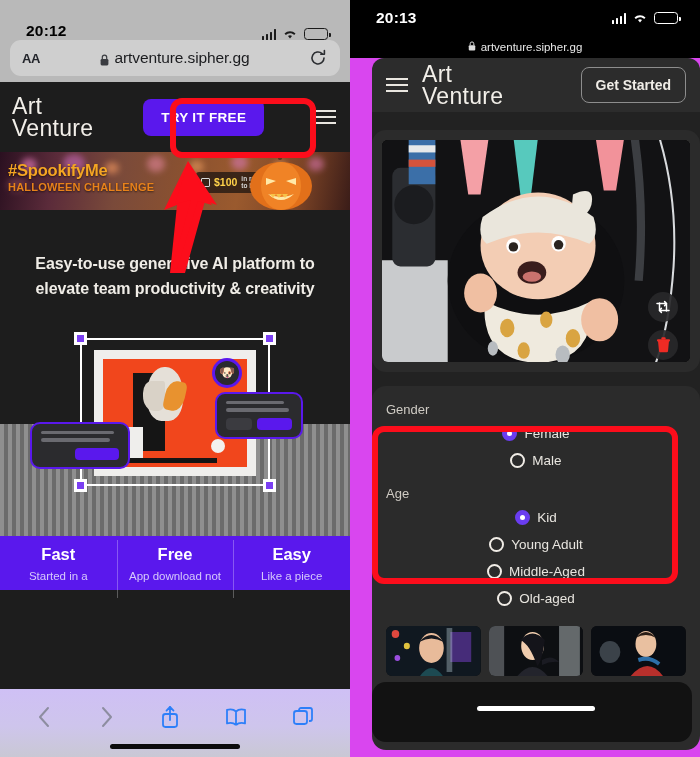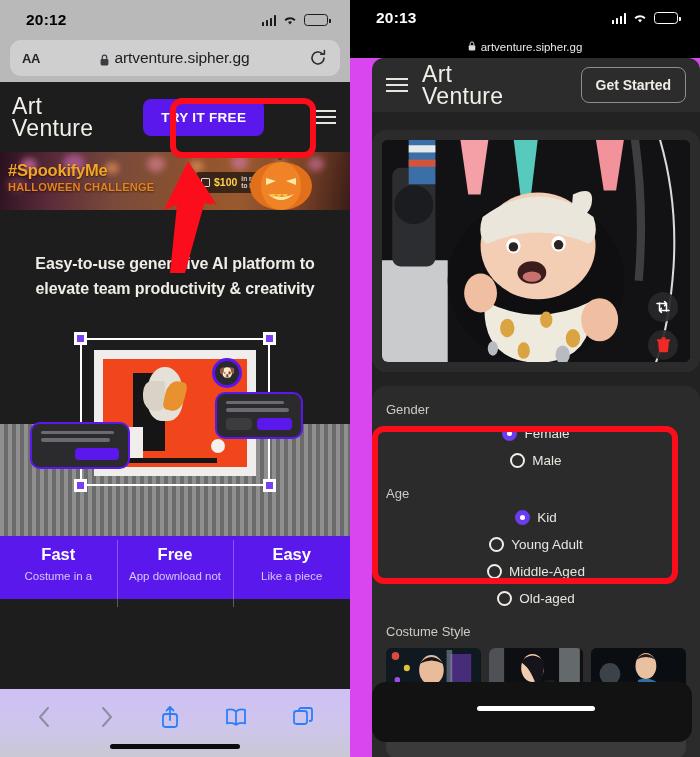--- a/index.html
+++ b/index.html
@@ -10,21 +10,21 @@
     overflow: hidden;
   }
   .screen { position: relative; width: 700px; height: 757px; display: flex; }
 
   
   .phone-left {
     position: relative; width: 350px; height: 757px;
     background: #1e1e1e; overflow: hidden;
   }
   .statusbar {
-    height: 40px; display: flex; align-items: center;
+    height: 40px; display: flex; align-items: flex-end;
     justify-content: space-between; padding: 0 22px 0 26px;
     background: #b9b9b9; color: #000;
   }
   .sb-time { font-size: 15.5px; font-weight: 700; letter-spacing: .2px; }
   .sb-icons { display: flex; align-items: center; gap: 6px; }
   .ic-cell { display: flex; align-items: flex-end; gap: 1.5px; height: 11px; }
   .ic-cell i { display:block; width: 2.5px; background: #1a1a1a; border-radius: .5px; }
   .ic-cell i:nth-child(1){height:4px}.ic-cell i:nth-child(2){height:6px}
   .ic-cell i:nth-child(3){height:8px}.ic-cell i:nth-child(4){height:11px}
   .ic-wifi { width: 16px; height: 12px; position: relative; }
@@ -122,21 +122,21 @@
             padding: 7px 9px; }
   .bubble.right { left: 215px; top: 64px; width: 88px; }
   .bubble.left  { left: 30px; top: 94px; width: 100px; }
   .bb-line { height: 3.5px; background:#6a6a70; border-radius:2px; margin-bottom:4px; }
   .bb-row { display:flex; gap:5px; justify-content:flex-end; margin-top:6px; }
   .bb-btn { height: 12px; border-radius: 4px; background:#3b3b40; width: 30px; }
   .bb-btn.p { background:#5a18ed; width: 40px; }
   .bb-btn.wide { background:#5a18ed; width: 44px; }
 
   .trio {
-    background:#5a18ed; display:flex; height: 63px; color:#efeafd; position:relative;
+    background:#5a18ed; display:flex; height: 54px; color:#efeafd; position:relative;
   }
   .trio .cell { flex:1; text-align:center; padding-top: 9px; position:relative; }
   .trio .cell + .cell::before { content:""; position:absolute; left:0; top:4px; bottom:-8px;
       width:1px; background: rgba(255,255,255,.28); }
   .trio .t { font-size: 16.5px; font-weight:700; color:#fff; }
   .trio .s { font-size: 11.5px; margin-top: 6px; color:#d6c9fb; line-height:1.1; }
 
   .tabbar {
     position:absolute; left:0; right:0; bottom:0; height: 68px;
     background: linear-gradient(180deg,#cfc0f5 0%,#cec5ec 55%,#c9c8d4 100%);
@@ -334,21 +334,21 @@
           <div class="bb-line" style="width:88%"></div>
           <div class="bb-row">
             <span class="bb-btn wide"></span>
           </div>
         </div>
       </div>
 
       <div class="trio">
         <div class="cell">
           <div class="t">Fast</div>
-          <div class="s">Costume in a</div>
+          <div class="s">Started in a</div>
         </div>
         <div class="cell">
           <div class="t">Free</div>
           <div class="s">App download not</div>
         </div>
         <div class="cell">
           <div class="t">Easy</div>
           <div class="s">Like a piece</div>
         </div>
       </div>
@@ -527,21 +527,20 @@
               <span>Middle-Aged</span>
             </label>
             <label class="opt">
               <span class="radio"></span>
               <span>Old-aged</span>
             </label>
           </div>
 
           <div class="gap"></div>
 
-          <div class="f-label">Costume Style</div>
           <div class="thumbs">
             <div class="thumb">
               <svg width="100%" height="100%" viewBox="0 0 100 50" preserveAspectRatio="none">
                 <rect width="100" height="50" fill="#101820"></rect>
                 <circle cx="10" cy="8" r="4" fill="#e0483e"></circle>
                   <circle cx="22" cy="20" r="3.2" fill="#e0c23e"></circle>
                 <circle cx="12" cy="32" r="3" fill="#9b4ee0"></circle>
                 <rect x="68" y="6" width="22" height="30" fill="#6b3bb5" opacity=".6"></rect>
                 <ellipse cx="48" cy="22" rx="13" ry="15" fill="#e8bb9a"></ellipse>
                 <path d="M35 16 q13 -14 26 0 q-13 -7 -26 0z" fill="#14161c"></path>

